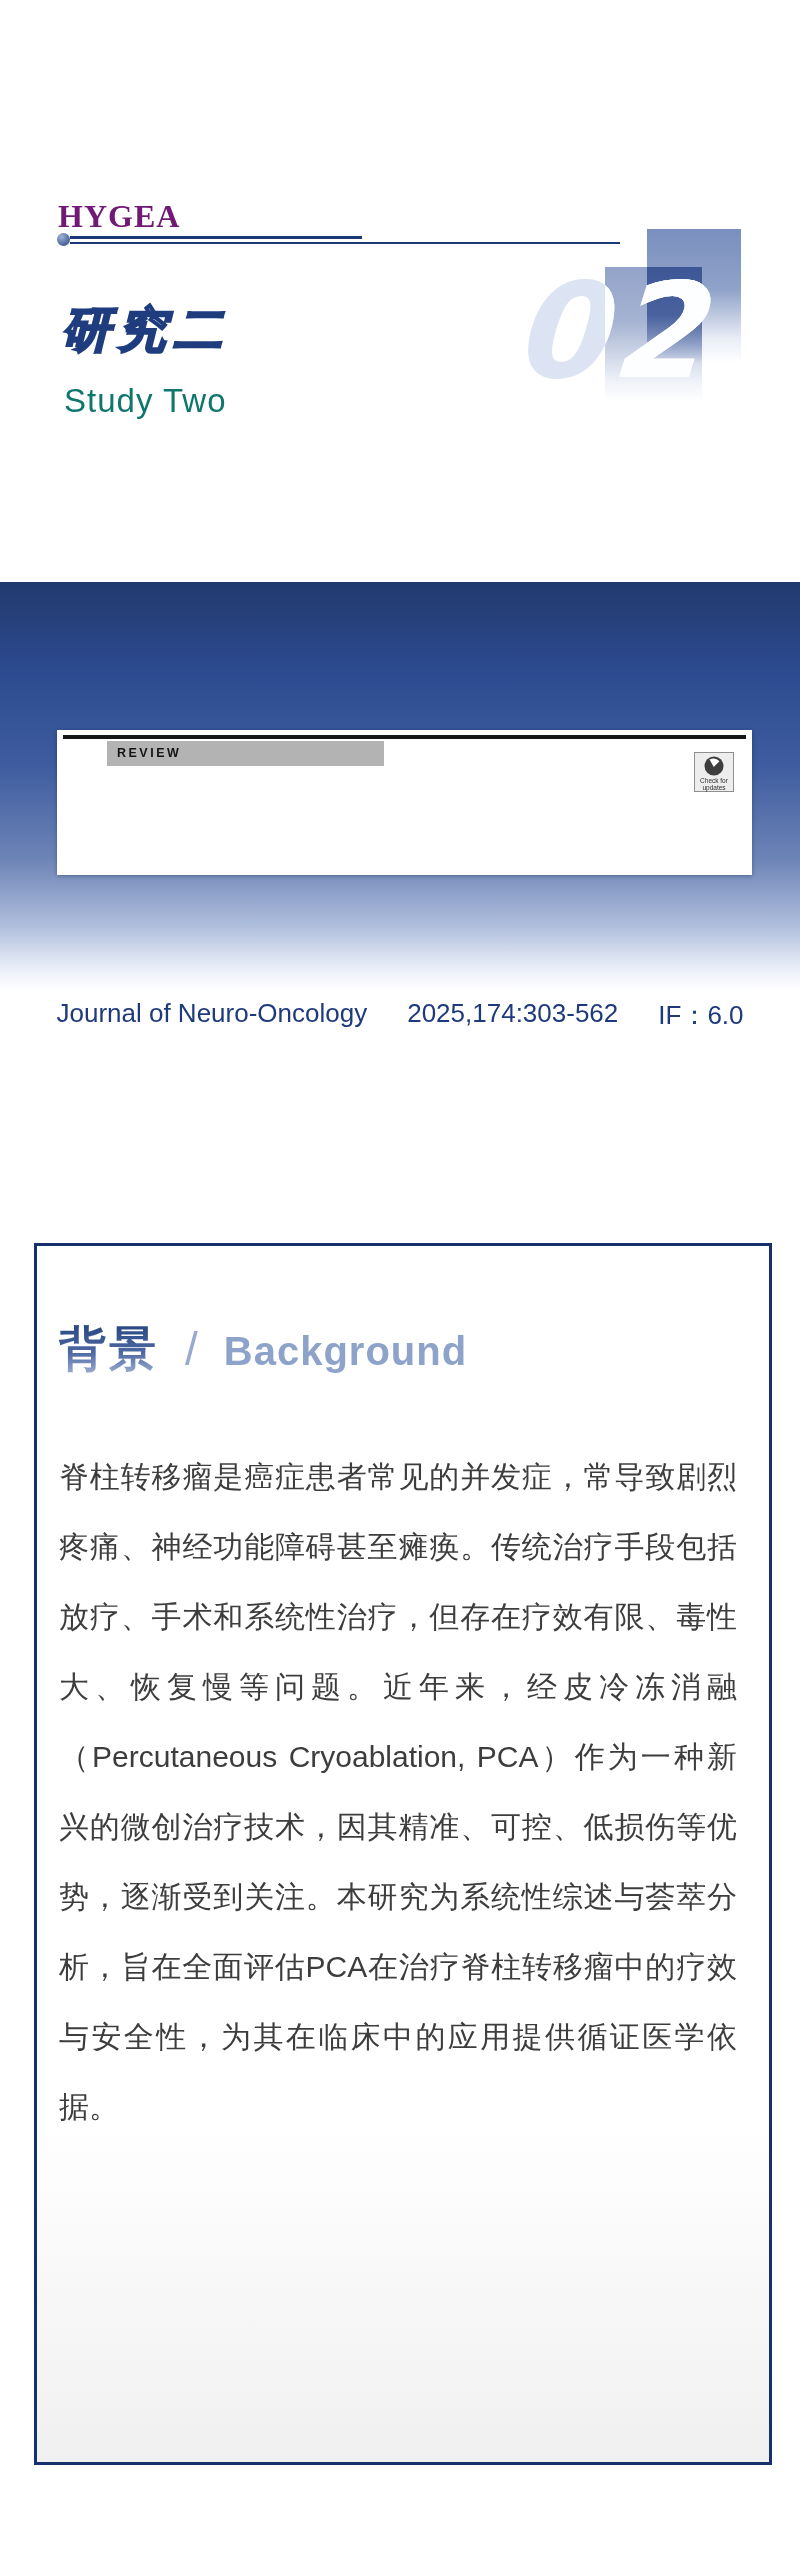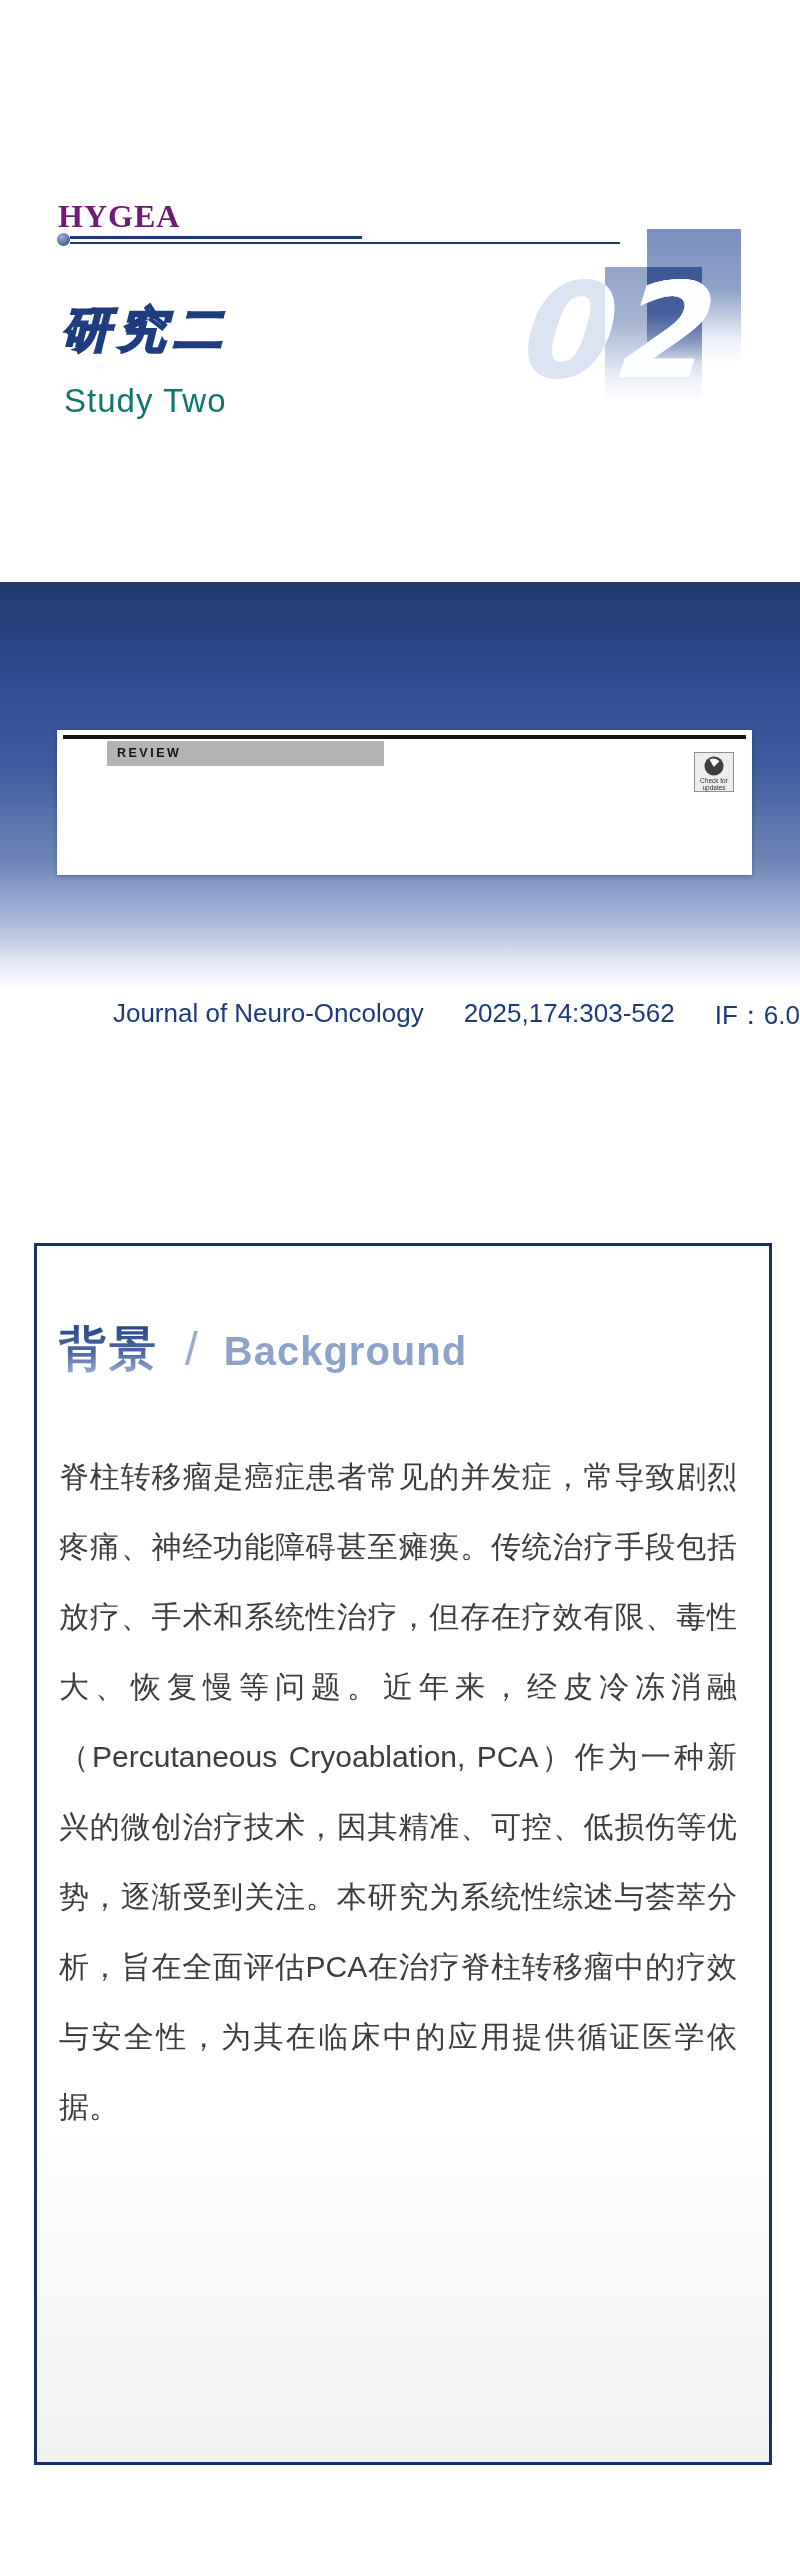--- a/index.html
+++ b/index.html
@@ -69,21 +69,21 @@
   .badge{
     position:absolute;left:637px;top:22px;width:40px;height:40px;
     background:#EDEDED;border:1px solid #8F8F8F;text-align:center;box-sizing:border-box;
   }
   .badge svg{display:block;margin:2px auto 0;}
   .badge-text{font-size:6.5px;line-height:7px;color:#2E2E2E;}
 
   
   .citation{
     position:absolute;left:0;top:998px;width:800px;
-    display:flex;justify-content:flex-end;gap:40px;
+    display:flex;justify-content:center;gap:40px;
     font-size:26px;font-weight:500;color:#1E3A7D;
   }
 
   
   .bigcard{
     position:absolute;left:34px;top:1243px;width:732px;height:1216px;
     border:3px solid #16306B;
     background:linear-gradient(180deg,#FFFFFF 0%,#FFFFFF 72%,#F0F0F0 100%);
   }
   .card-heading{position:absolute;left:22px;top:72px;display:flex;align-items:baseline;gap:26px;}

